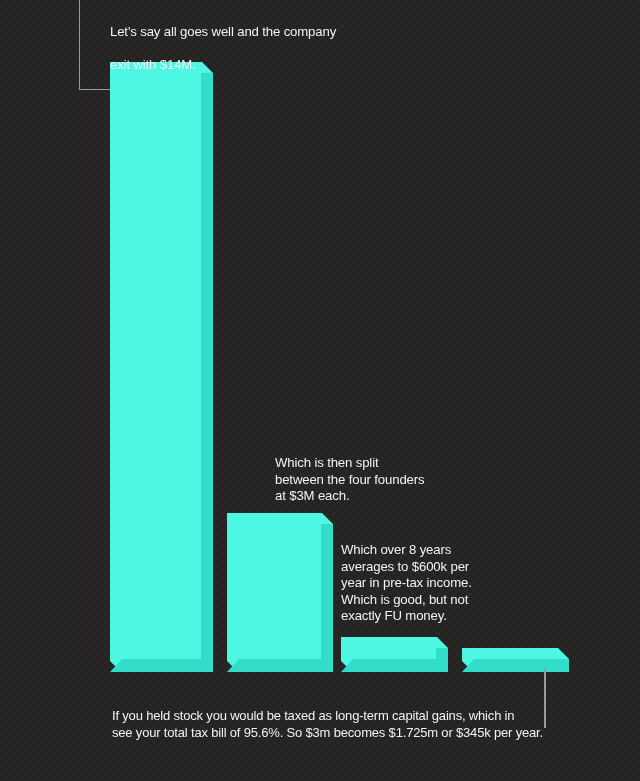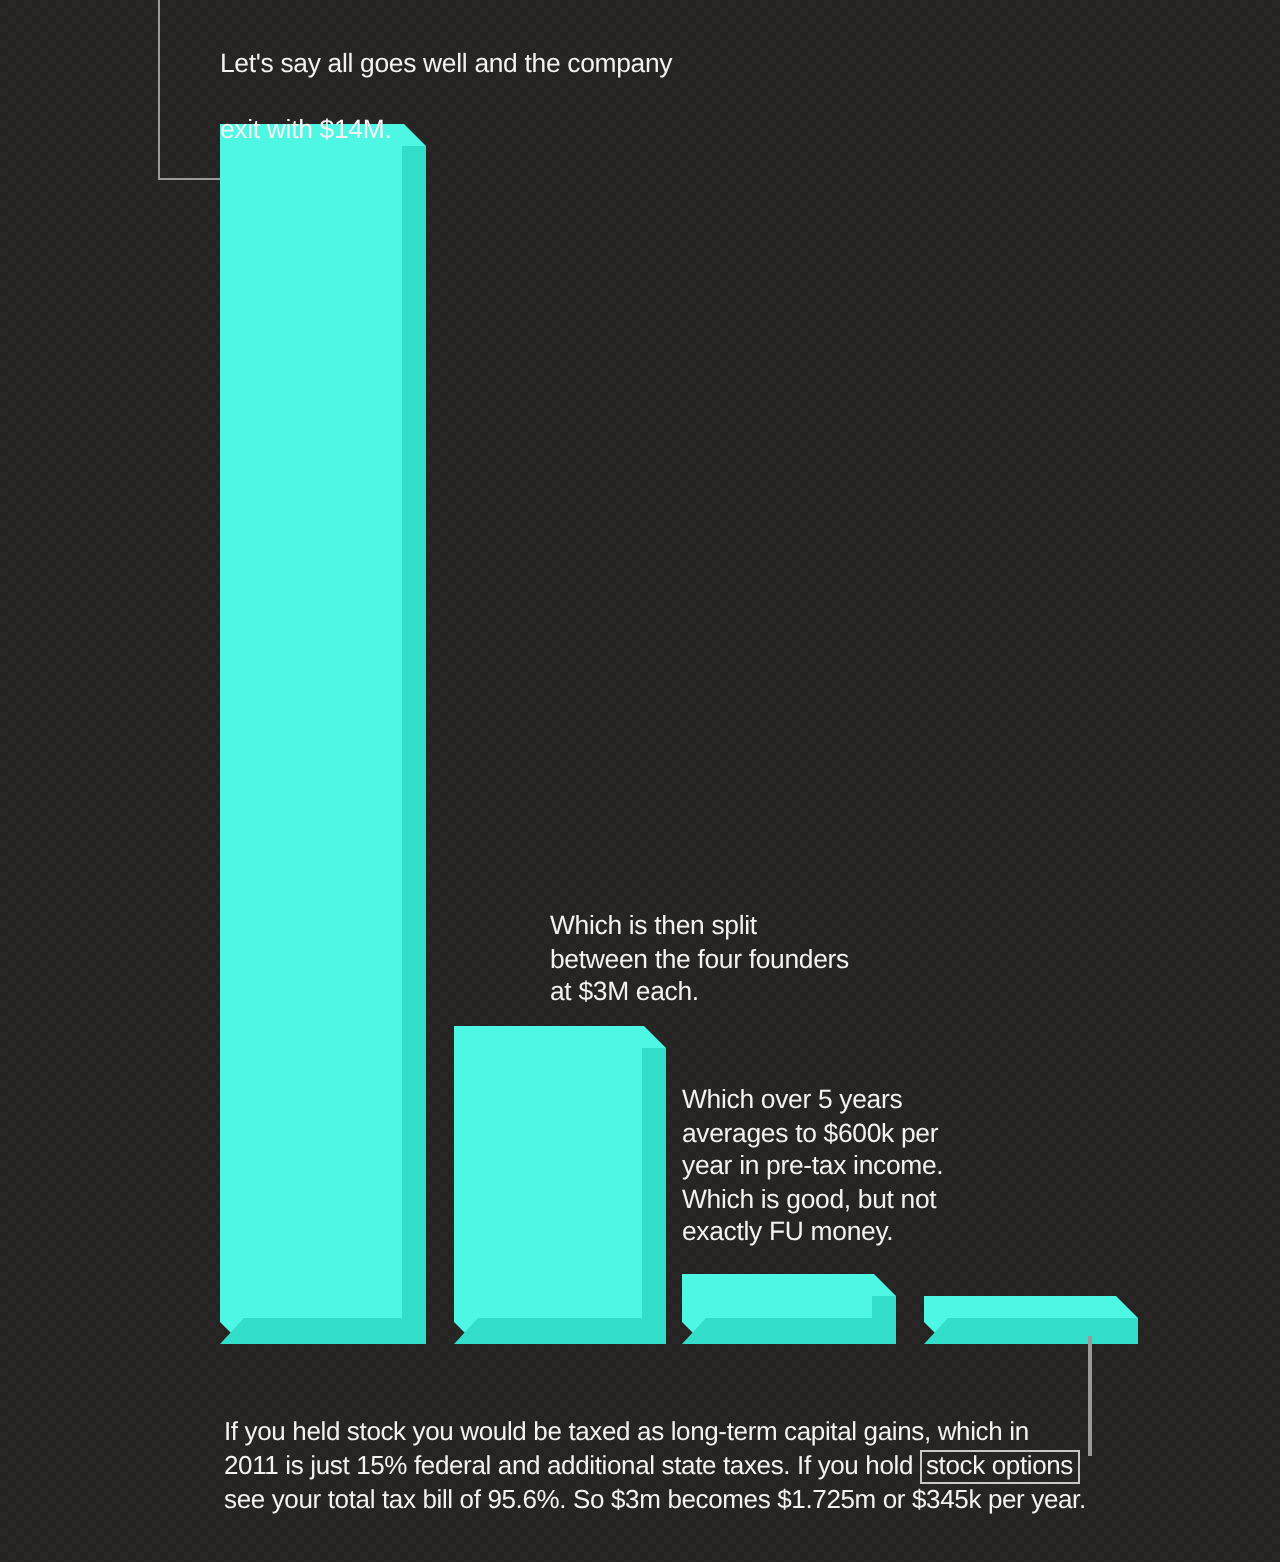--- a/index.html
+++ b/index.html
@@ -152,25 +152,24 @@
 
   <div class="note" style="left:110px; top:7px; width:330px;">
     <div>Let's say all goes well and the company</div>
     <div>exit with $14M.</div>
   </div>
 
   <div class="note" style="left:227px; top:455px; width:200px;margin-left:48px;">Which is then split
 between the four founders
 at $3M each.</div>
 
-  <div class="note" style="left:341px; top:542px; width:190px;">Which over 5 years
+  <div class="note" style="left:341px; top:542px; width:190px;">Which over 8 years
 averages to $600k per
 year in pre-tax income.
 Which is good, but not
 exactly FU money.</div>
 
   <div class="bottom-copy" style="left:112px; top:708px;">
     <span class="line">If you held stock you would be taxed as long-term capital gains, which in</span>
-    <span class="line"><span>2011 is just 15% federal and additional state taxes. If you hold </span><span class="boxed">stock options</span></span>
     <span class="line">see your total tax bill of 95.6%. So $3m becomes $1.725m or $345k per year.</span>
   </div>
 
 </div>
 
 </body></html>

